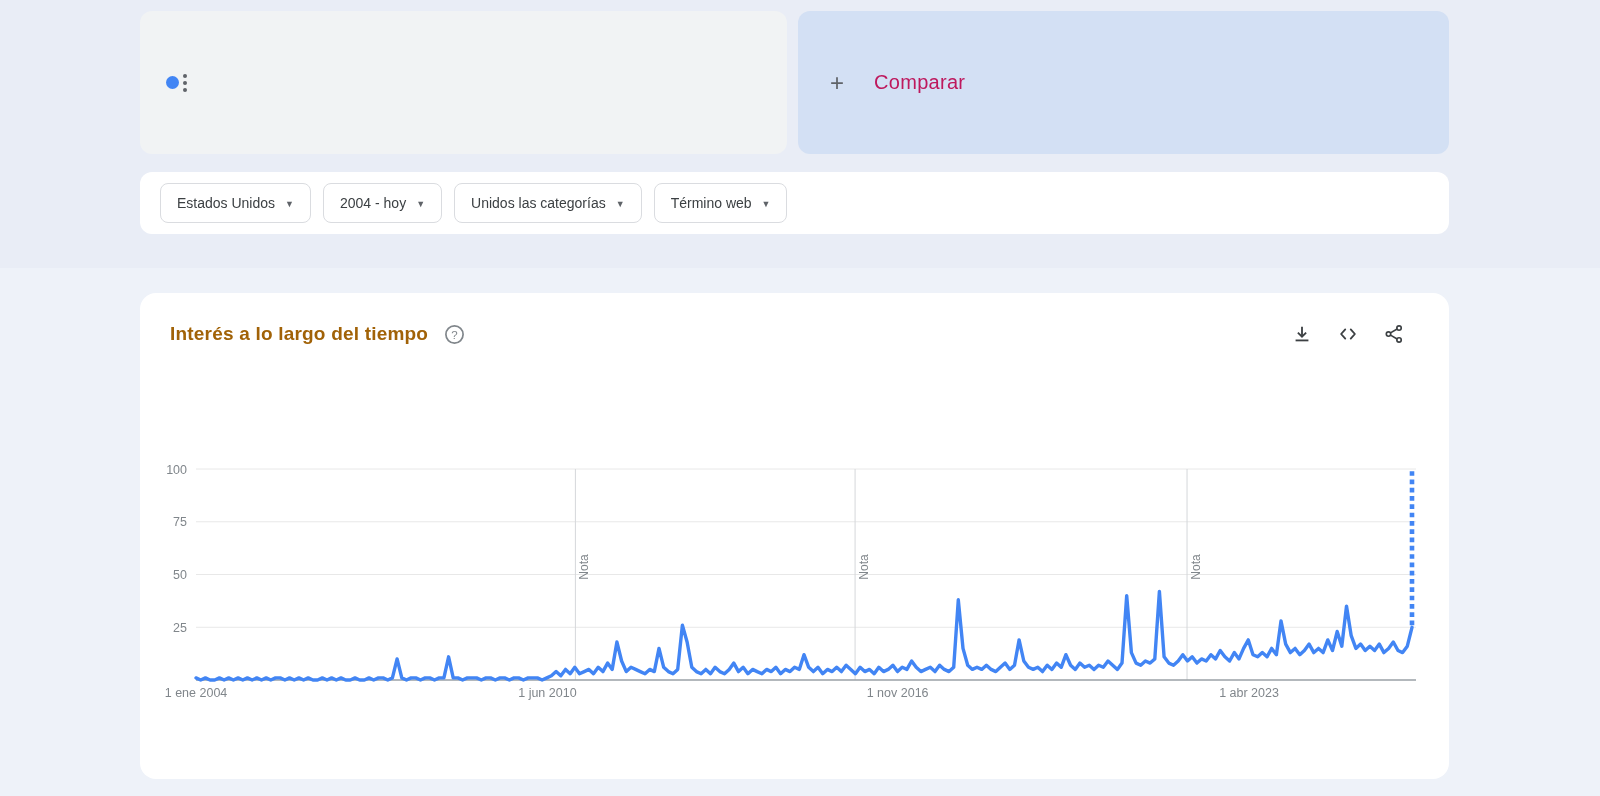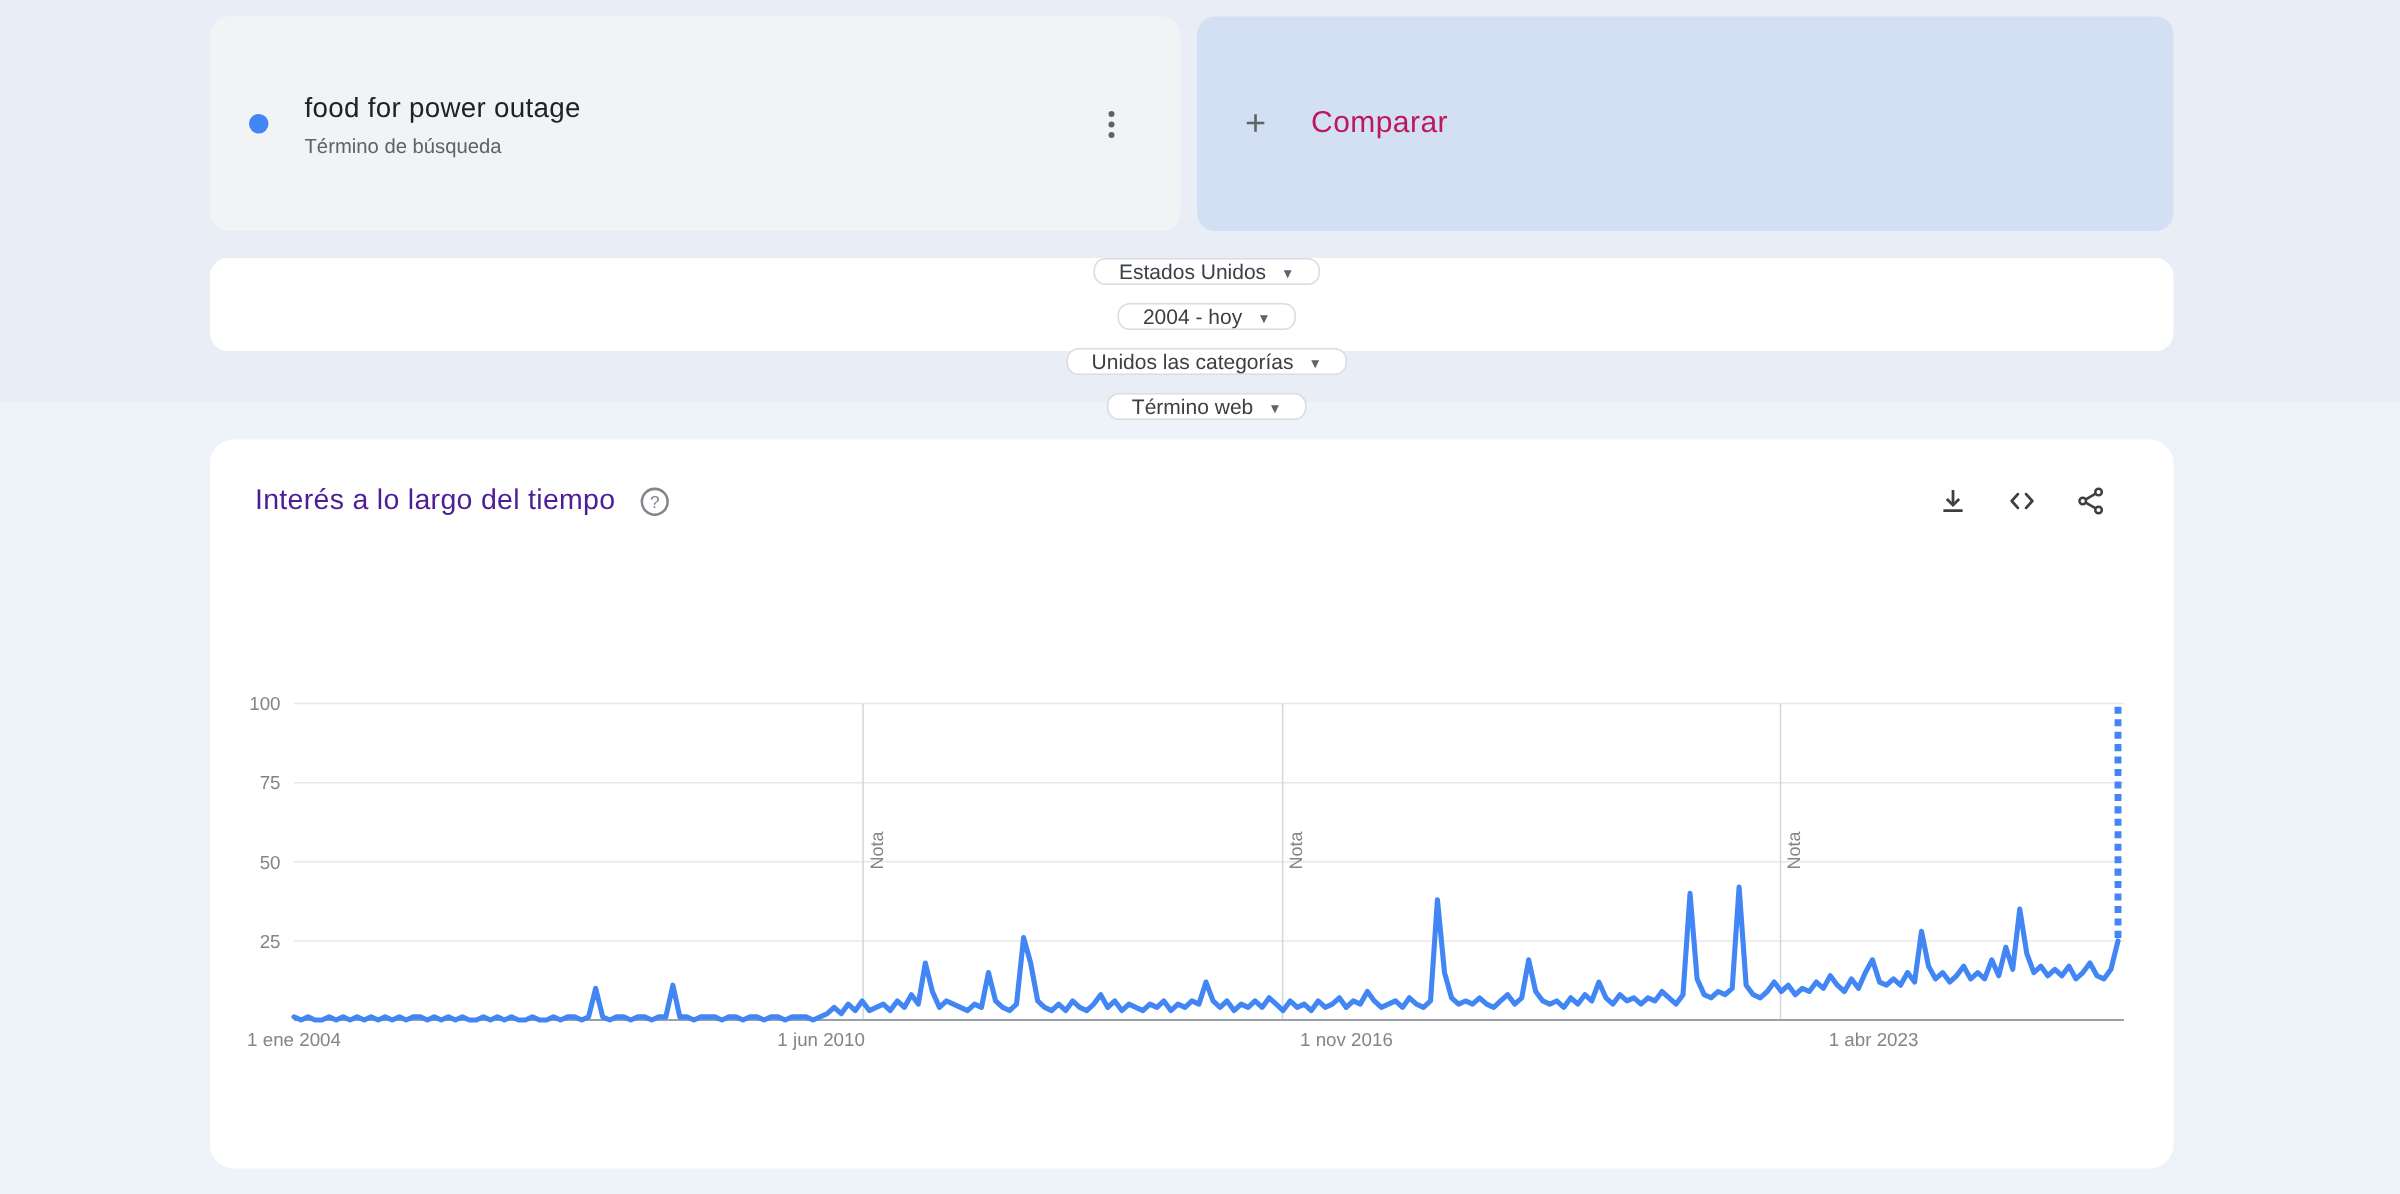--- a/index.html
+++ b/index.html
@@ -22,62 +22,58 @@
 
   .compare-card {
     width:651px; height:143px; background:#d3e0f4; border-radius:12px;
     display:flex; align-items:center; padding-left:32px; cursor:pointer;
   }
   .compare-plus { font-size:24px; color:#5f6368; font-weight:400; }
   .compare-label { font-size:20px; color:#be185d; margin-left:30px; letter-spacing:.3px; }
 
   .filter-bar {
     margin-top:18px; width:1309px; height:62px; background:#ffffff; border-radius:12px;
-    display:flex; align-items:center; gap:12px; padding-left:20px;flex-direction:column;
+    display:flex; align-items:center; gap:12px; padding-left:20px;
   }
   .pill {
     height:40px; background:#fff; border:1px solid #dadce0; border-radius:8px;
     display:flex; align-items:center; gap:10px; padding:0 16px; cursor:pointer;
     font-size:14px; color:#3c4043; white-space:nowrap;
   }
   .caret { font-size:9px; color:#5f6368; transform:translateY(1px); }
 
   .chart-card {
     position:relative; width:1309px; height:486px; background:#ffffff;
     border-radius:16px; margin-top:25px;
   }
   .chart-header {
     position:absolute; top:30px; left:30px; right:44px;
     display:flex; align-items:center;
   }
-  .chart-title { font-size:19px; color:#4c1d95; letter-spacing:.2px; }
+  .chart-title { font-size:19px; color:#a16207; letter-spacing:.2px;font-weight:bold; }
   .help { margin-left:16px; cursor:pointer; display:flex; }
   .chart-tools { margin-left:auto; display:flex; gap:24px; align-items:center; }
   .tool { cursor:pointer; display:flex; }
 
   svg.trend { position:absolute; left:0; top:0; }
   .grid-h { stroke:#e8e8e8; stroke-width:1; }
   .grid-v { stroke:#d5d7da; stroke-width:1; }
   .axis0 { stroke:#9aa0a6; stroke-width:1.4; }
   .ylab, .xlab { font-family:"Liberation Sans", sans-serif; font-size:12.5px; fill:#80868b; }
   .nota { font-family:"Liberation Sans", sans-serif; font-size:12px; fill:#80868b; }
 </style>
 </head>
 <body>
 
 <div class="hero">
   <div class="content">
     <div class="term-row">
 
       <div class="term-card">
         <span class="term-dot" style="background: rgb(66, 133, 244);"></span>
-        <span class="term-text">
-          <span class="term-label" style="display:block">food for power outage</span>
-          <span class="term-sub" style="display:block">Término de búsqueda</span>
-        </span>
         <span class="kebab">
             <span></span>
             <span></span>
             <span></span>
           </span>
       </div>
 
       <div class="compare-card">
         <span class="compare-plus">+</span>
         <span class="compare-label">Comparar</span>

